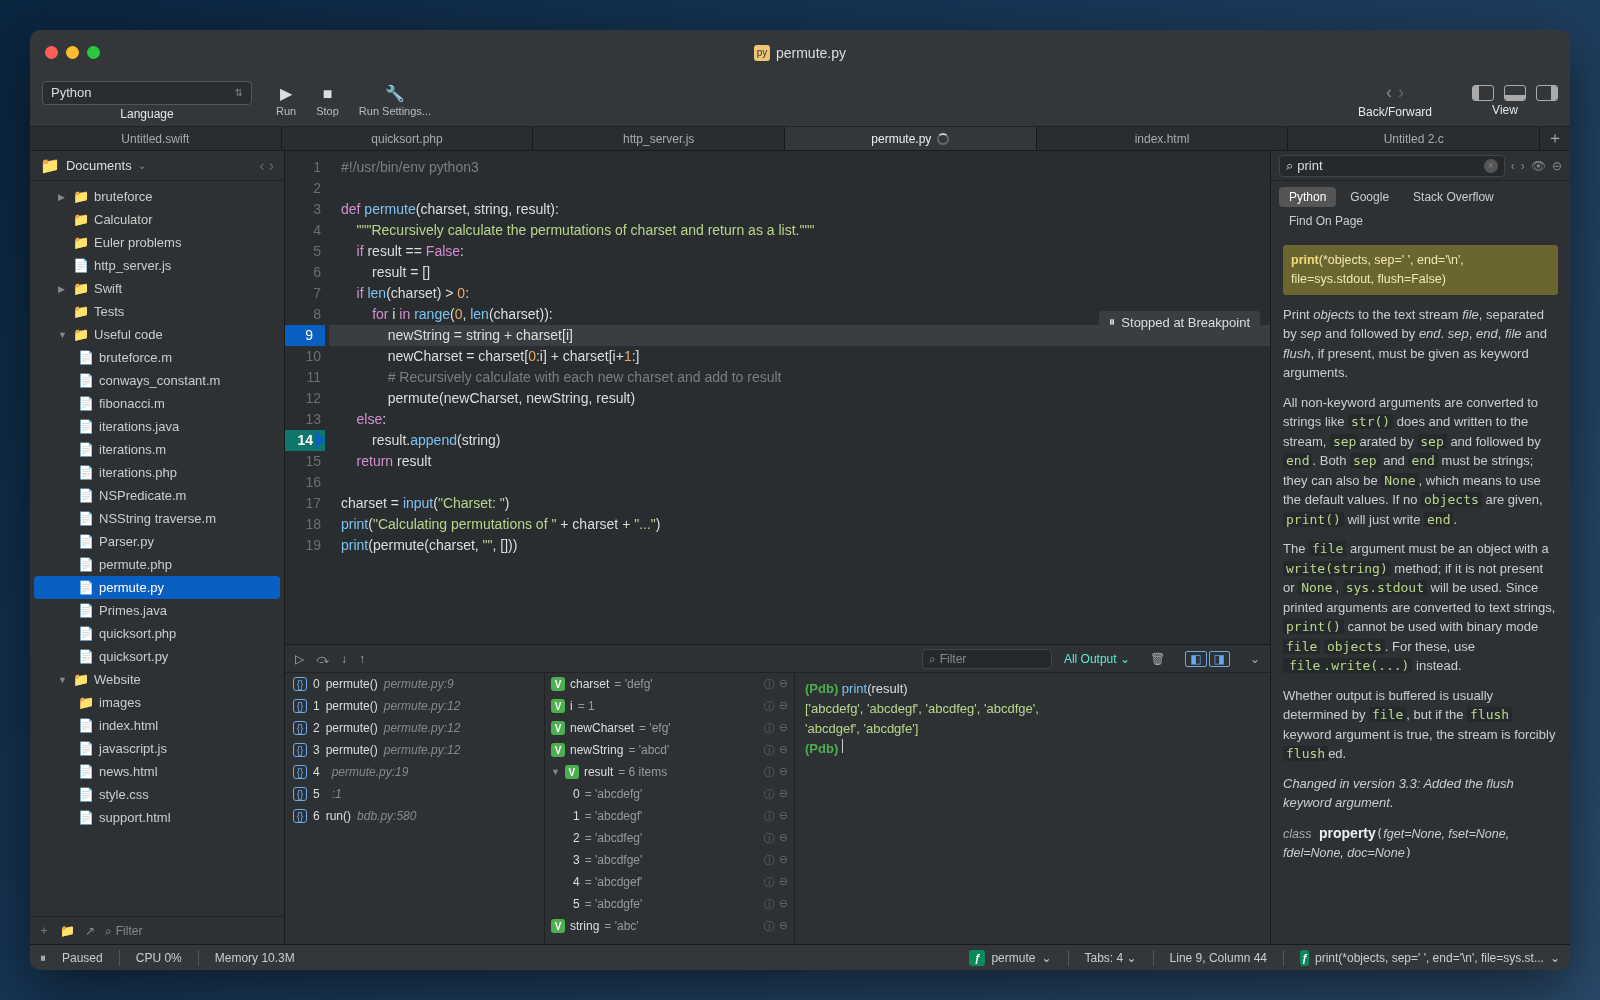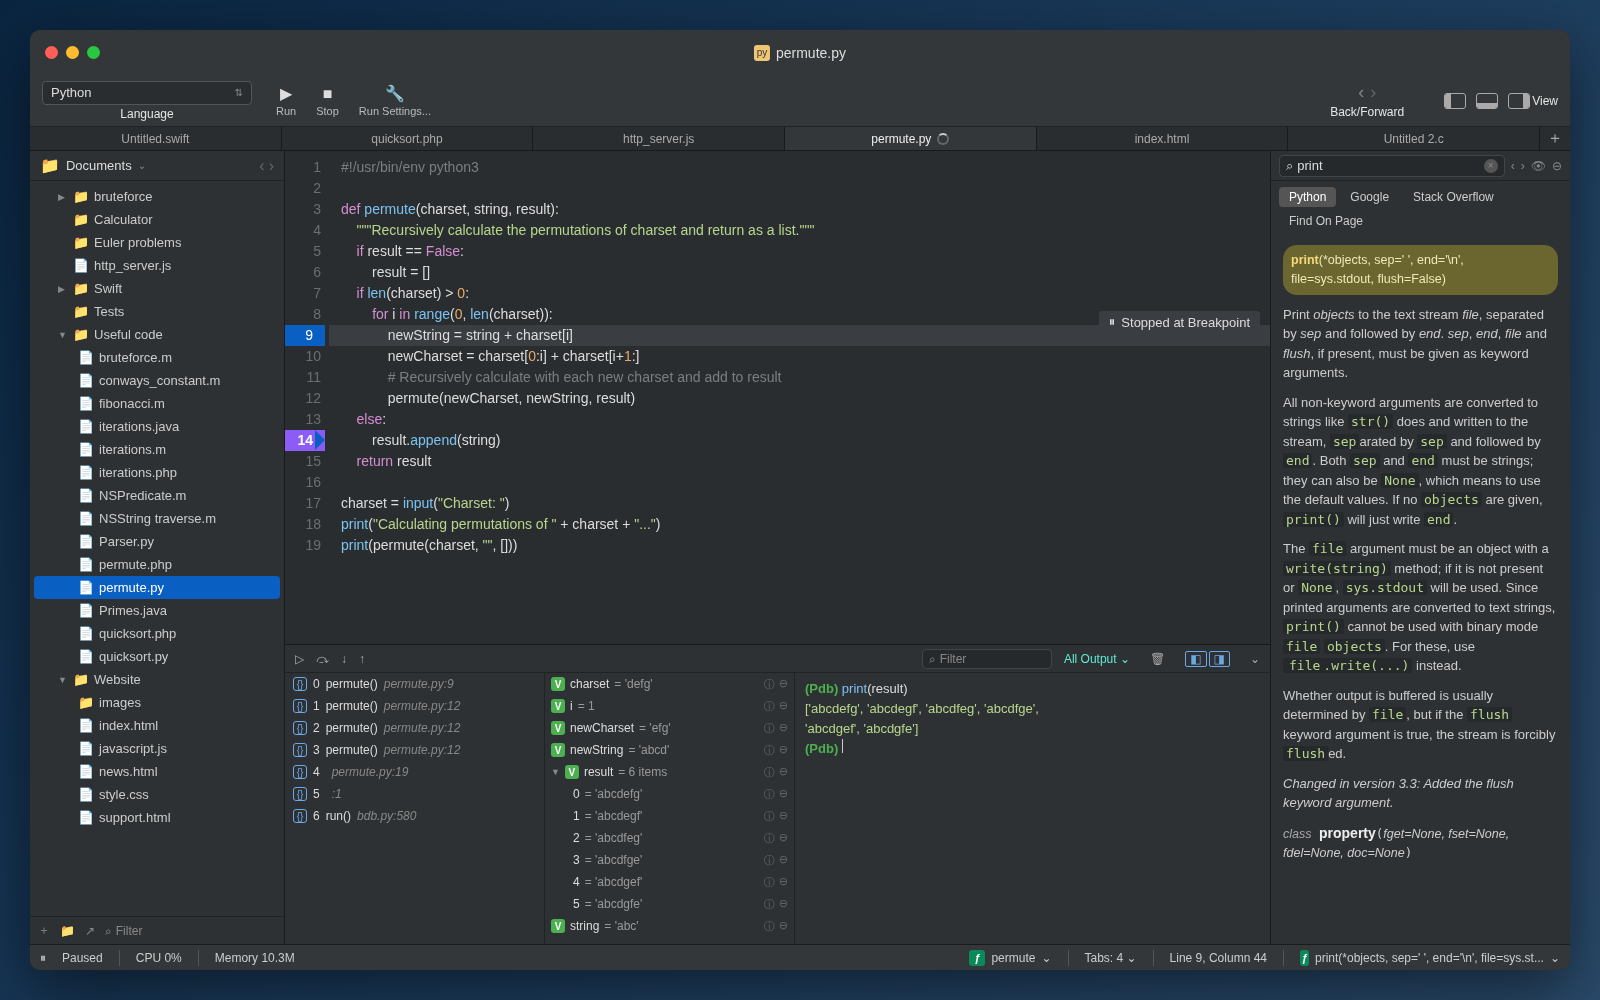--- a/index.html
+++ b/index.html
@@ -53,21 +53,21 @@
 .ic.folder{color:#4da3ff}.ic.file{color:#bbb}
 .sb-footer { height:28px; border-top:1px solid #222; display:flex; align-items:center; padding:0 8px; gap:10px; color:#888; font-size:12px; }
 .sb-footer .filter { flex:1; display:flex; align-items:center; gap:4px; }
 
 
 .editor-col { flex:1; display:flex; flex-direction:column; min-width:0; }
 .code-area { flex:1; display:flex; background:#2a2d30; overflow:hidden; position:relative; font-family: ui-monospace,Menlo,monospace; }
 .gutter { width:44px; background:#2a2d30; text-align:right; padding:6px 8px 0 0; color:#6a6e72; font-size:14px; line-height:21px; }
 .gutter .bp { background:#0a60c2; color:#fff; margin:0 -4px 0 -8px; padding-right:12px; position:relative; }
 .gutter .bp::after{content:'';position:absolute;right:-10px;top:0;border:10.5px solid transparent;border-left-color:#0a60c2}
-.gutter .pc { background:#8b5cf6; color:#fff; font-weight:bold; margin:0 -4px 0 -8px; padding-right:12px; position:relative; }
+.gutter .pc { background:#0f766e; color:#fff; font-weight:bold; margin:0 -4px 0 -8px; padding-right:12px; position:relative; }
 .gutter .pc::after{content:'';position:absolute;right:-10px;top:0;border:10.5px solid transparent;border-left-color:#0a60c2}
 .code { flex:1; padding:6px 0 0 12px; font-size:14px; line-height:21px; color:#ddd; white-space:pre; }
 .code .kw{color:#d38fd0}.code .fn{color:#7cc3f0}.code .str{color:#b8d68c}.code .num{color:#e6a96b}.code .cm{color:#7a7e82}.code .bi{color:#7cc3f0}
 .code .hl-line { background:#3a3d42; display:block; margin-left:-12px; padding-left:12px; }
 .stopped-badge { position:absolute; right:10px; top: 160px; background:#3a3d42; color:#ddd; font-size:13px; padding:3px 10px; border-radius:3px; display:flex; align-items:center; gap:6px; }
 
 
 .debug { height:300px; border-top:1px solid #1a1a1a; display:flex; flex-direction:column; background:#2e3134; }
 .debug-tb { height:28px; display:flex; align-items:center; padding:0 10px; gap:12px; border-bottom:1px solid #222; color:#aaa; font-size:12px; }
 .debug-tb .dbtn { cursor:pointer; }
@@ -92,21 +92,21 @@
 
 .docpanel { width:300px; background:#2e3134; border-left:1px solid #1a1a1a; display:flex; flex-direction:column; }
 .doc-search { height:30px; display:flex; align-items:center; padding:0 8px; gap:6px; border-bottom:1px solid #222; }
 .doc-search .sbox { flex:1; height:22px; background:#26292c; border:1px solid #444; border-radius:4px; display:flex; align-items:center; padding:0 6px; color:#ddd; font-size:13px; gap:4px; }
 .doc-search .sbox .clr{margin-left:auto;color:#888;background:#555;border-radius:50%;width:14px;height:14px;display:flex;align-items:center;justify-content:center;font-size:10px}
 .doc-search .nav{color:#888;font-size:12px}
 .doc-tabs { display:flex; flex-wrap:wrap; gap:4px; padding:6px 8px; }
 .doc-tab { padding:3px 10px; font-size:12px; color:#ccc; border-radius:4px; cursor:pointer; }
 .doc-tab.active { background:#555; color:#fff; }
 .doc-body { flex:1; overflow:auto; padding:8px 12px; font-size:13px; color:#ccc; line-height:1.5; }
-.doc-sig { background:#6b6530; color:#f0e8b8; padding:6px 8px; font-family:ui-monospace,monospace; font-size:12.5px; border-radius:14px; margin-bottom:10px; }
+.doc-sig { background:#6b6530; color:#f0e8b8; padding:6px 8px; font-family:ui-monospace,monospace; font-size:12.5px; border-radius:3px; margin-bottom:10px; }
 .doc-sig .pf{color:#f5da7a;font-weight:bold}
 .doc-body p { margin-bottom:10px; }
 .doc-body em{font-style:italic}.doc-body code{font-family:ui-monospace,monospace;color:#b8d68c;background:#26292c;padding:0 3px;border-radius:2px}
 .doc-class { font-family:ui-monospace,monospace; font-size:12.5px; color:#ccc; margin-top:10px;}
 .doc-class .kw{font-style:italic;color:#aaa}.doc-class .cn{font-weight:bold;color:#eee;font-size:14px}
 
 
 .statusbar { height:26px; background:#33373a; border-top:1px solid #1a1a1a; display:flex; align-items:center; padding:0 10px; font-size:12px; color:#ccc; gap:16px; }
 .statusbar .sep { width:1px; height:16px; background:#555; }
 .statusbar .right { margin-left:auto; display:flex; align-items:center; gap:16px; }
@@ -152,21 +152,21 @@
       </div>
     </div>
     <div class="spacer"></div>
     <div style="display:flex;flex-direction:column;align-items:center;gap:2px">
       <div class="nav-arrows">
         <span style="font-size:18px">‹</span>
         <span style="font-size:18px;color:#666">›</span>
       </div>
       <div class="tb-sub">Back/Forward</div>
     </div>
-    <div style="display:flex;flex-direction:row;align-items:center;gap:2px;margin-left:20px">
+    <div style="display:flex;flex-direction:column;align-items:center;gap:2px;margin-left:20px">
       <div class="view-btns">
         <div class="view-btn left"></div>
         <div class="view-btn bottom"></div>
         <div class="view-btn right"></div>
       </div>
       <div class="tb-sub">View</div>
     </div>
   </div>
 
   <div class="tabbar" id="tabbar">

